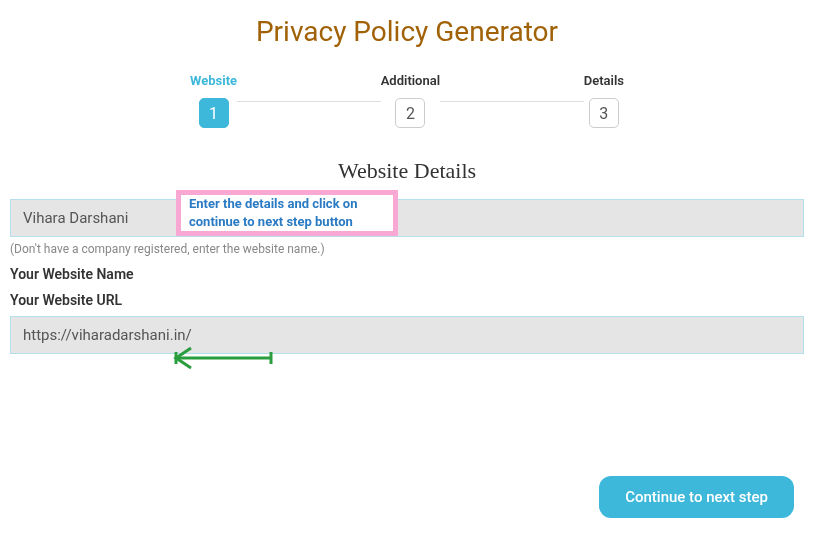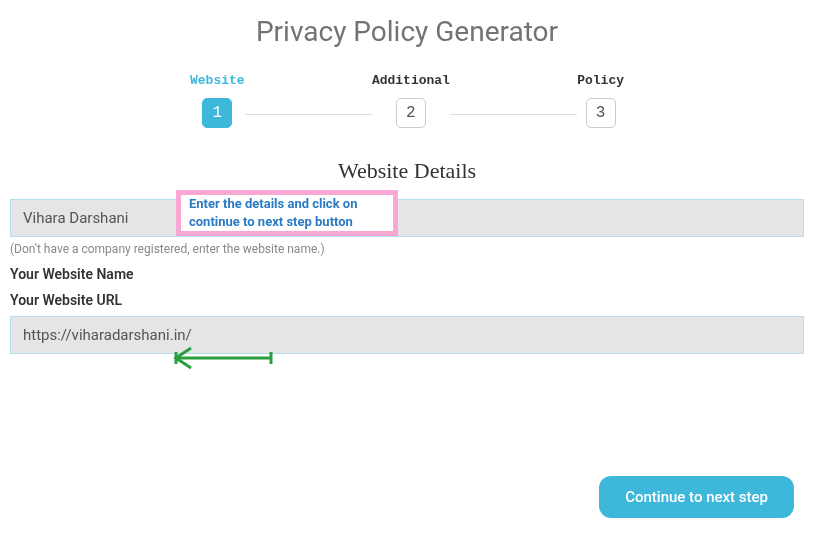--- a/index.html
+++ b/index.html
@@ -12,30 +12,29 @@
       background: #fff;
       color: #333;
       width: 814px;
       height: 538px;
       position: relative;
     }
     .page-title {
       text-align: center;
       font-size: 28px;
       font-weight: 400;
-      color: #737373;
+      color: #a16207;
       padding: 15px 0 25px;
     }
     .stepper {
       display: flex;
-      align-items: center;
+      align-items: flex-start;
       justify-content: center;
       padding: 0 190px 30px;
       position: relative;
-      font-family: Liberation Mono, monospace;
     }
     .step {
       display: flex;
       flex-direction: column;
       align-items: center;
       position: relative;
       z-index: 2;
     }
     .step-label {
       font-size: 13px;
@@ -155,21 +154,21 @@
     <span class="step-label active">Website</span>
     <span class="step-number active">1</span>
   </div>
   <div class="step-connector"></div>
   <div class="step">
     <span class="step-label">Additional</span>
     <span class="step-number">2</span>
   </div>
   <div class="step-connector"></div>
   <div class="step">
-    <span class="step-label">Policy</span>
+    <span class="step-label">Details</span>
     <span class="step-number">3</span>
   </div>
 </div>
 
 <h2 class="section-title">Website Details</h2>
 
 <div class="callout-box">
   <div class="callout-text">Enter the details and click on continue to next step button</div>
 </div>
 

